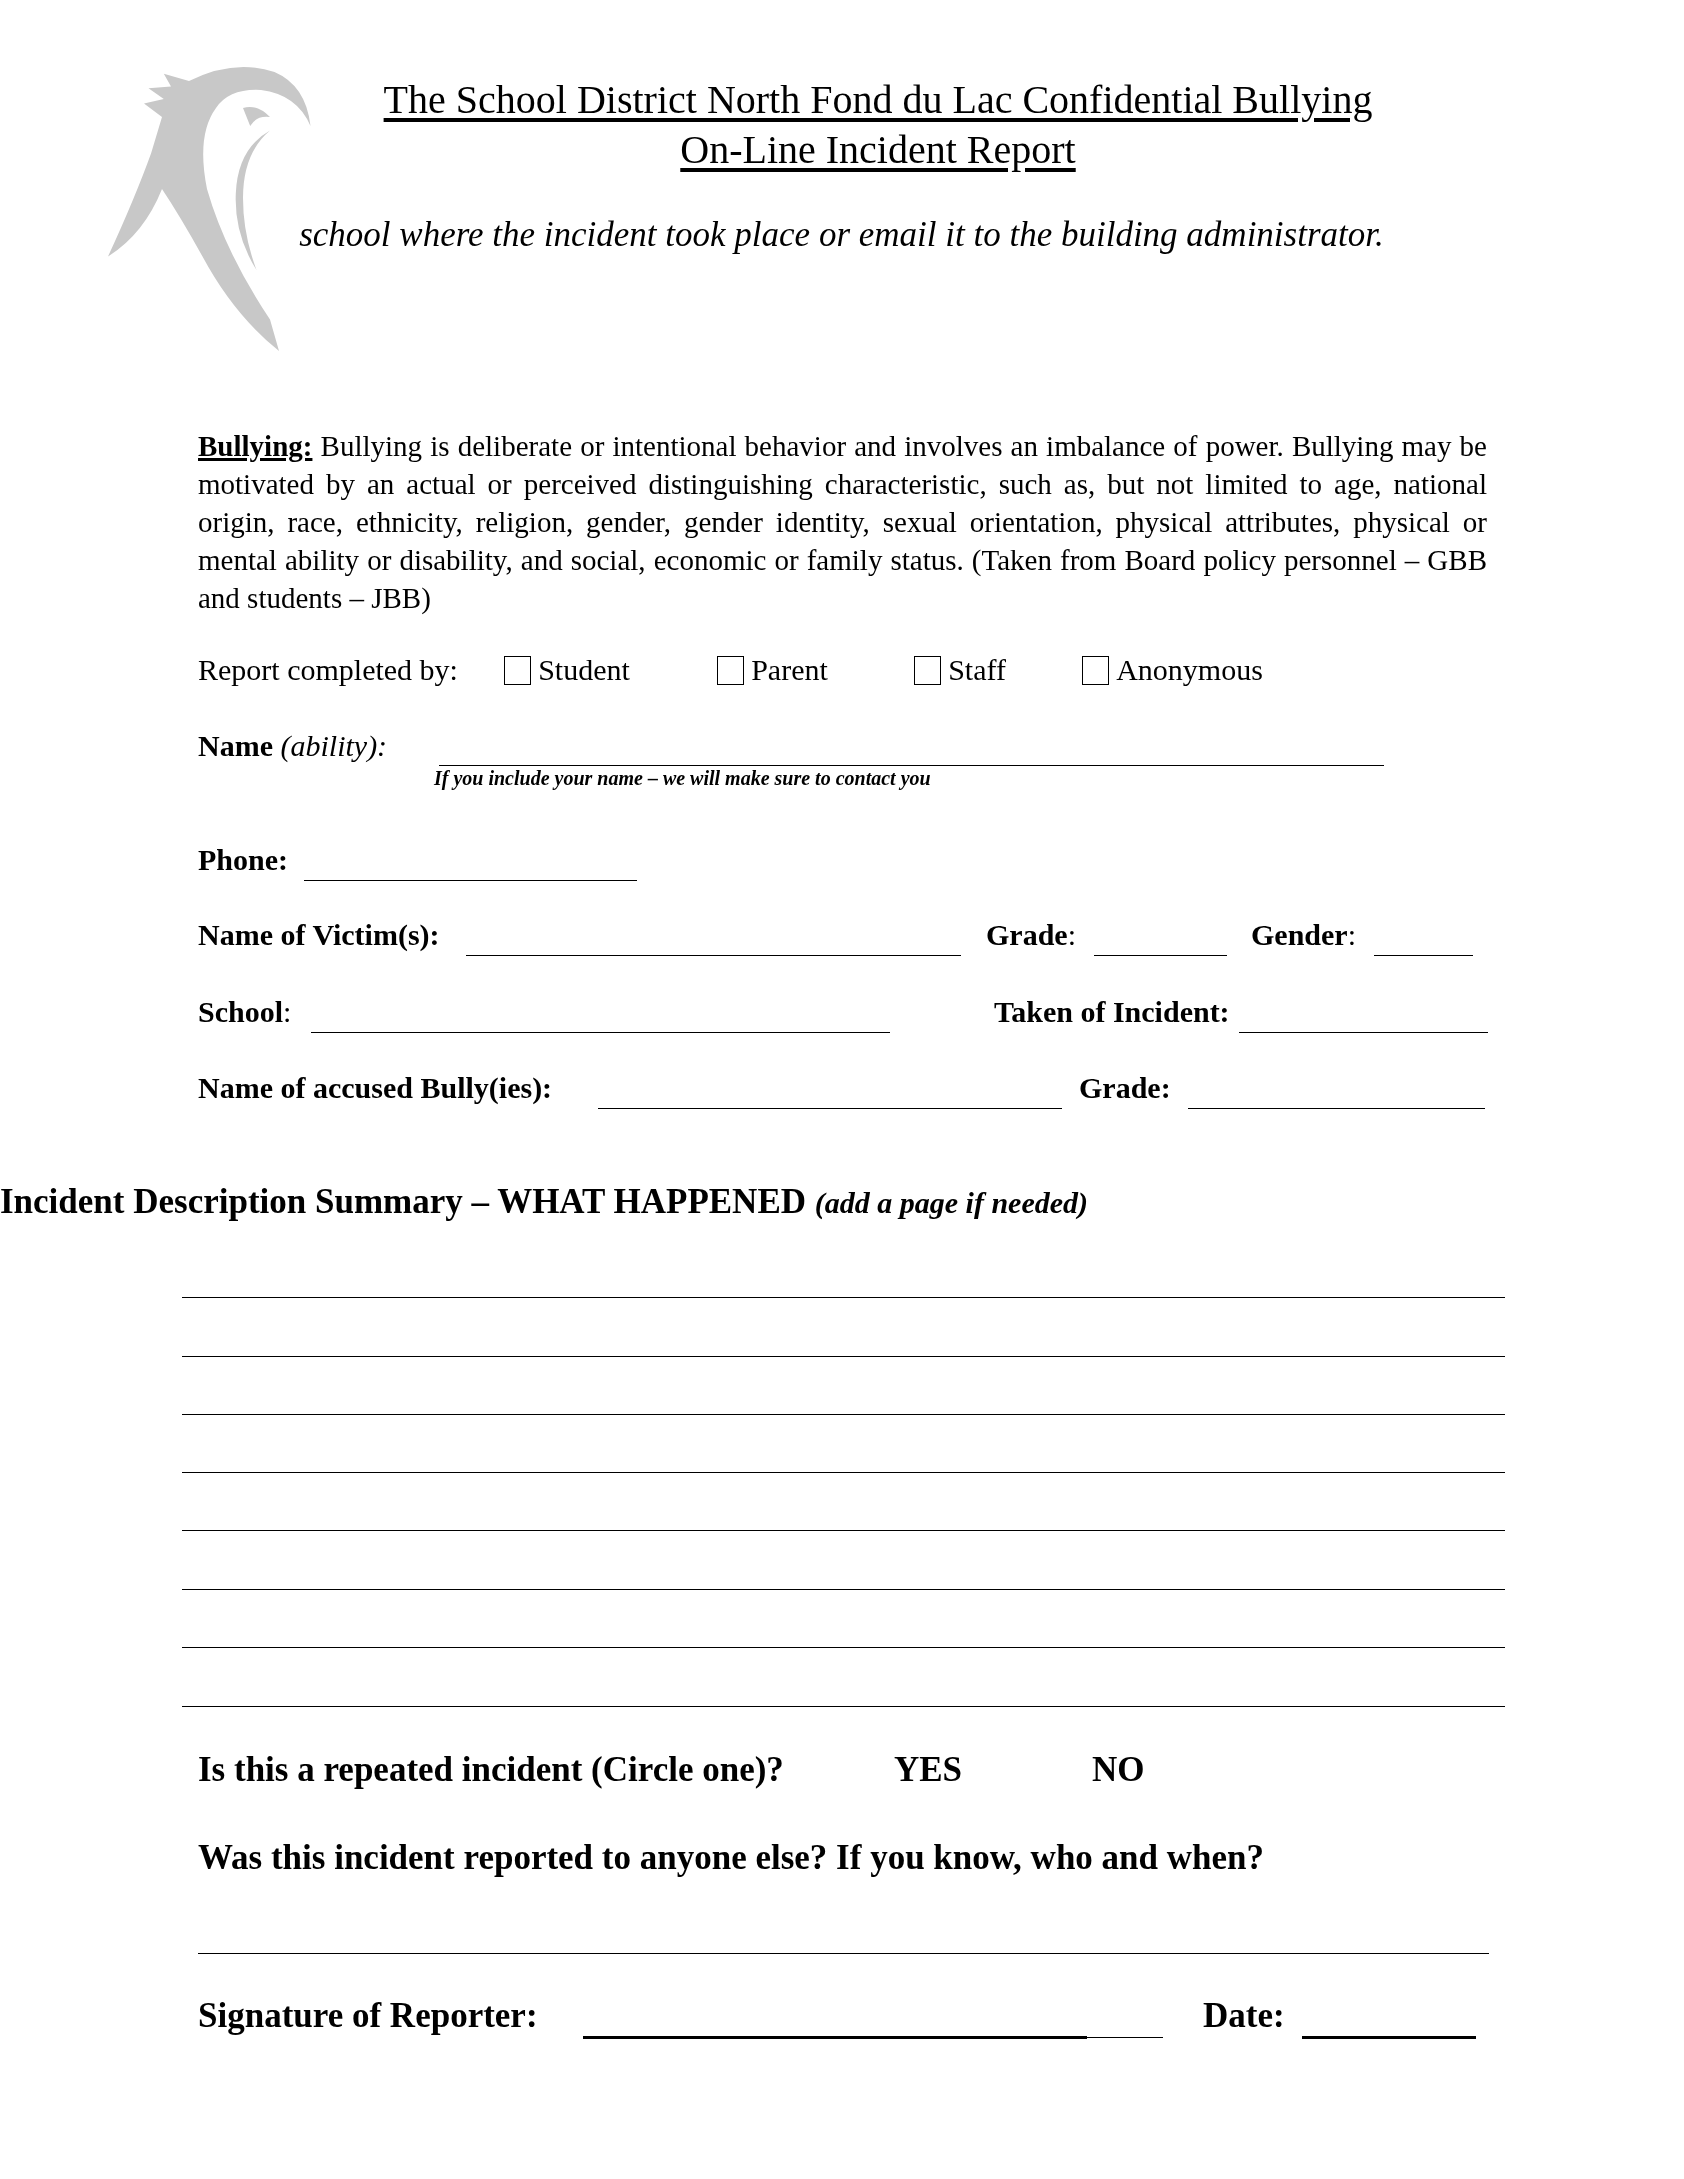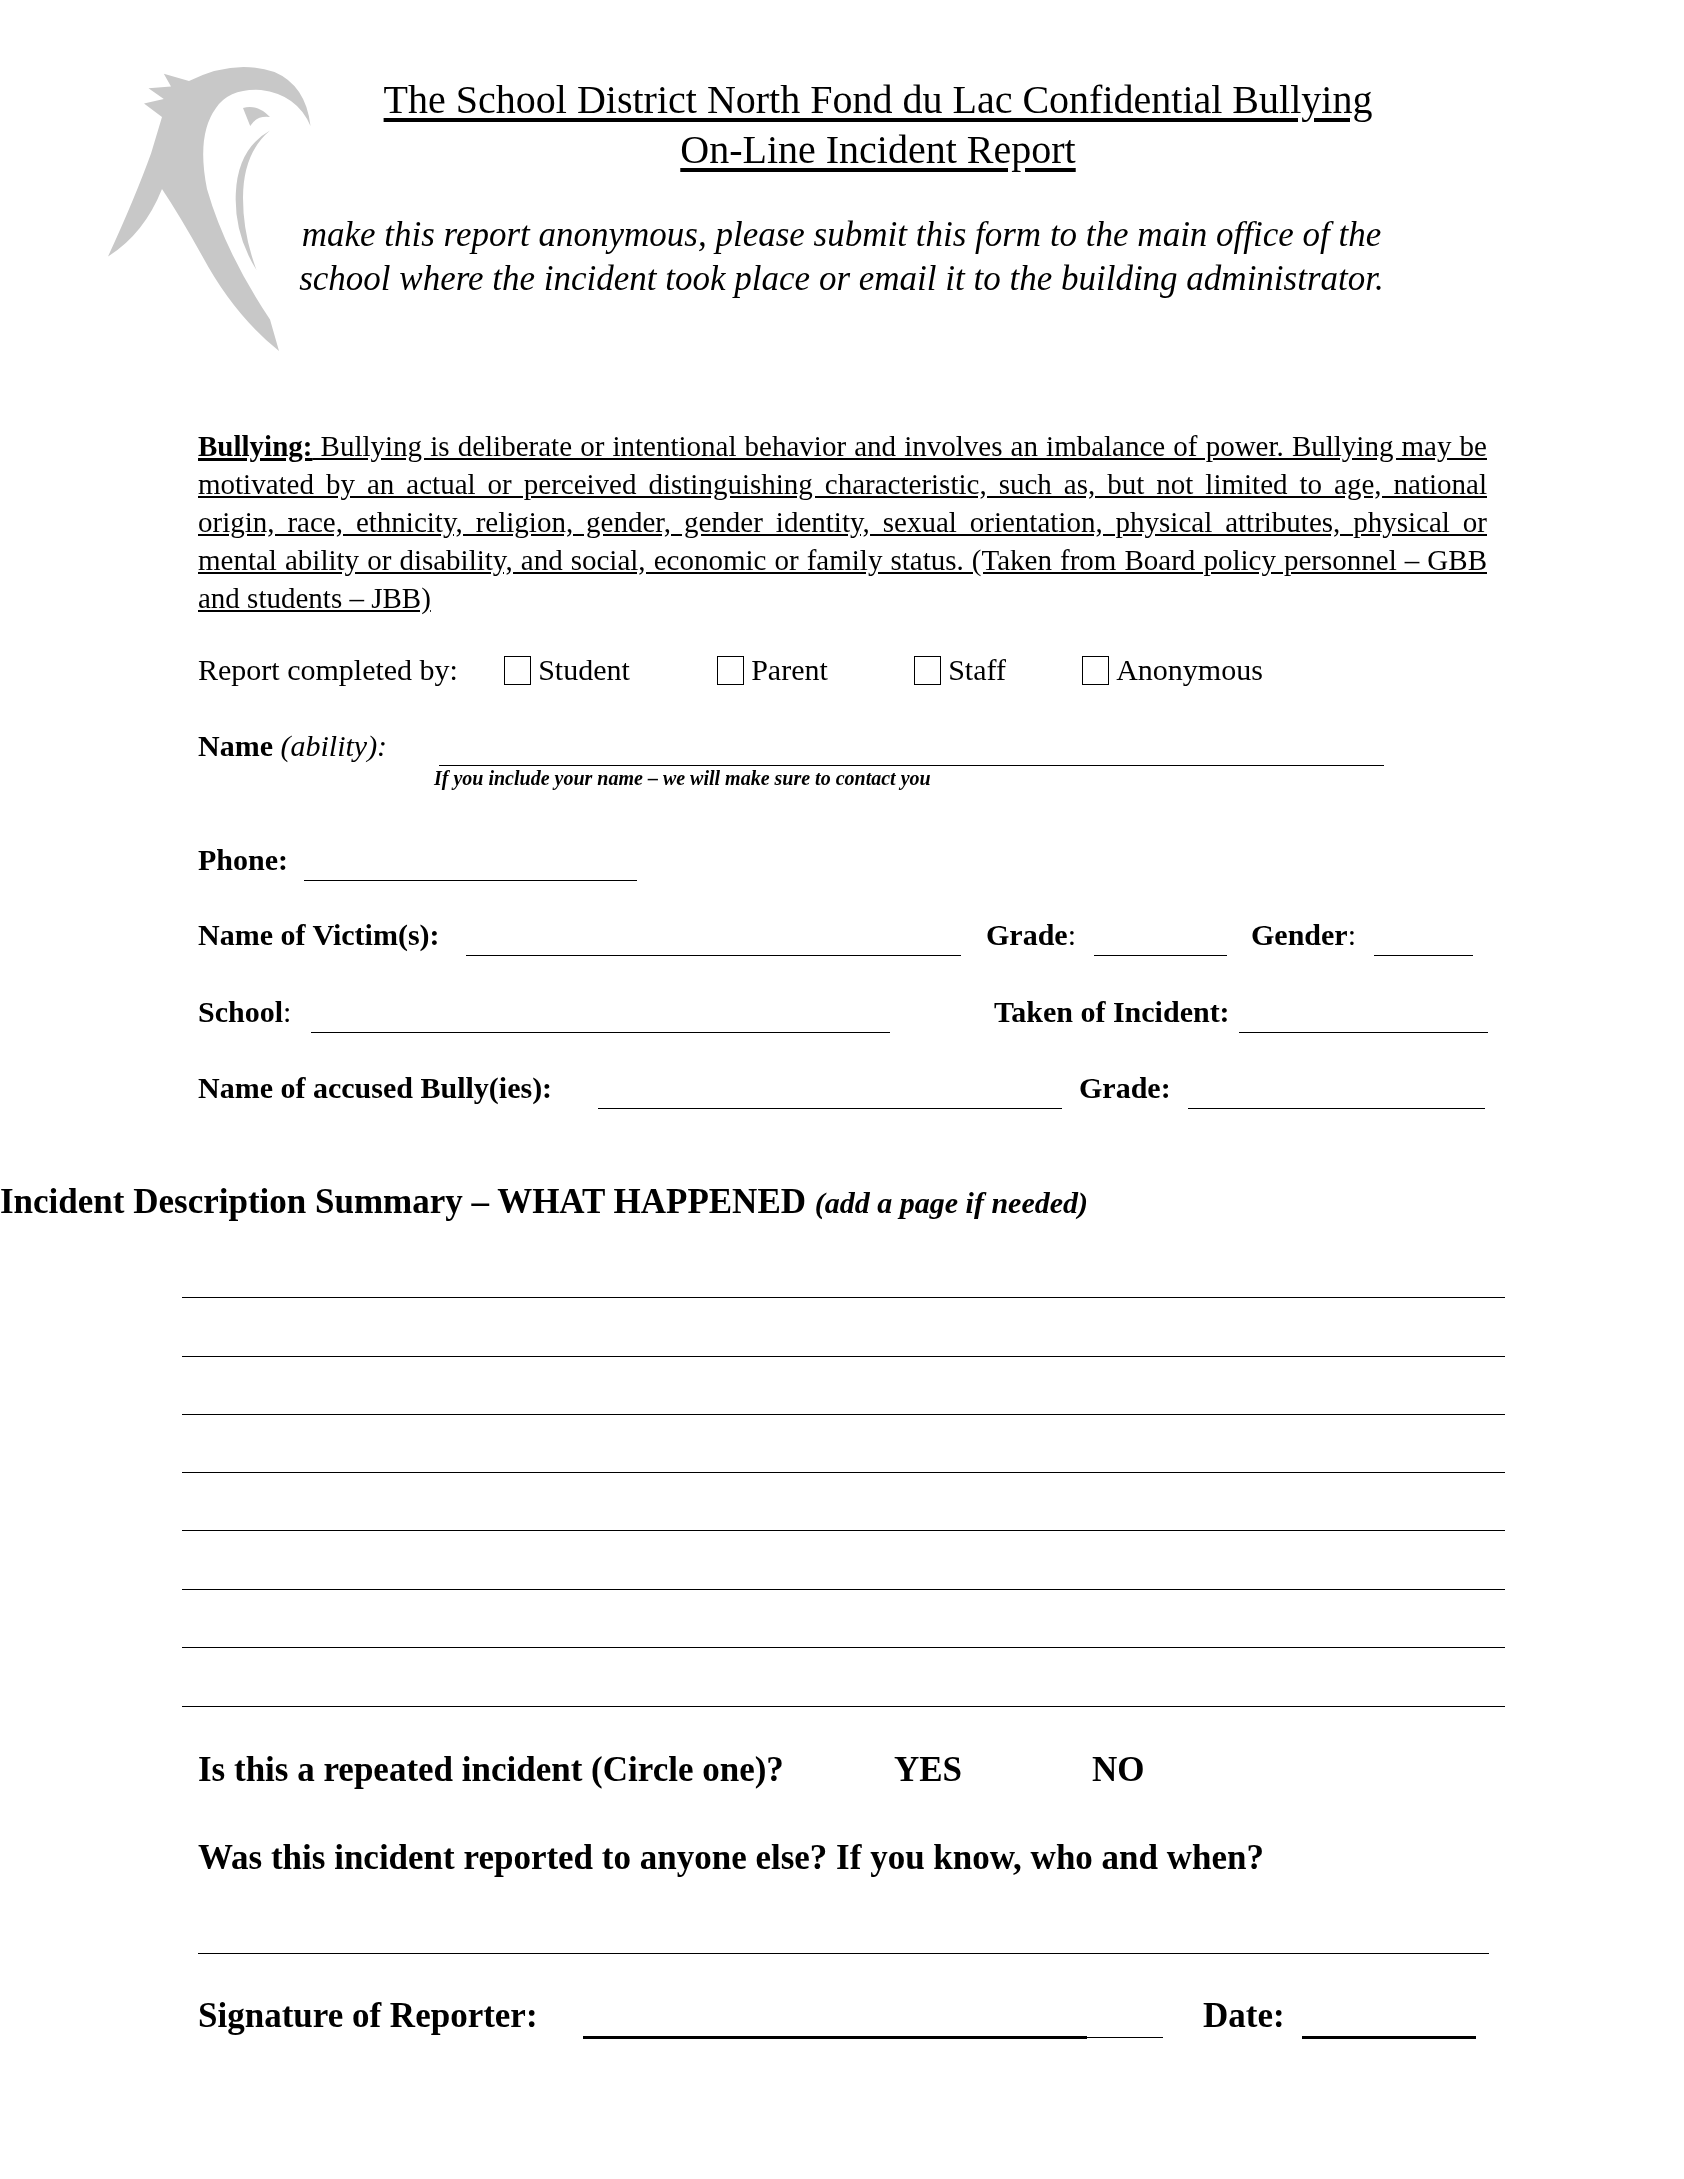--- a/index.html
+++ b/index.html
@@ -1,21 +1,21 @@
 <!DOCTYPE html>
 <html style="font-size:14.4px"><head>
 <meta charset="utf-8">
 <style>
   html, body { margin: 0; padding: 0; background: #ffffff; }
   body { width: 1684px; height: 2179px; position: relative; overflow: hidden; font-family: "Liberation Serif", "DejaVu Serif", serif; color: #000; }
   .abs { position: absolute; }
   .logo { left: 108px; top: 54px; width: 243px; height: 306px; }
   .title { left: 0; width: 1684px; text-align: center; font-weight: normal; font-size: 40px; text-decoration: underline; text-decoration-thickness: 3.6px; text-underline-offset: 5.4px; white-space: nowrap; margin-left: 36px; }
   .intro { left: 180px; width: 1323px; text-align: center; font-style: italic; font-size: 35px; line-height: 44px; }
-  .defn { left: 198px; width: 1289px; font-size: 29px; line-height: 38px; text-align: justify; text-decoration: underline; }
+  .defn { left: 198px; width: 1289px; font-size: 29px; line-height: 38px; text-align: justify; }
   .defn b { text-decoration: underline; text-decoration-thickness: 2.7px; }
   .row { left: 198px; font-size: 30px; white-space: nowrap; }
   .lbl-b { font-weight: bold; }
   .chk { display: inline-block; width: 27px; height: 29px; border: 1.8px solid #000; vertical-align: -4.5px; margin-right: 7.2px; box-sizing: border-box; }
   .optlab { display: inline-block; }
   .uline { position: absolute; height: 0; border-top: 1.8px solid #000; }
   .hint { font-style: italic; font-weight: bold; font-size: 20px; white-space: nowrap; }
   .heading { left: 0; width: 1684px; font-weight: bold; font-size: 35px; white-space: nowrap; }
   .heading i { font-size: 30px; }
   .desc-line { position: absolute; left: 182px; width: 1323px; border-top: 1.8px solid #000; height: 0; }
@@ -30,21 +30,20 @@
     <path d="M60 70 L40 55 L62 50 L45 38 L70 36 L62 22 L90 30 Q140 5 185 20 Q220 35 225 80 Q210 45 170 40 Q135 38 120 60 Q98 90 110 150 Q130 220 180 295 L190 330 Q140 290 105 225 Q80 180 60 150 Q40 200 0 225 Q30 160 48 110 Z"></path>
     <path d="M150 60 Q165 55 180 70 Q165 68 158 80 Z"></path>
     <path d="M180 85 Q150 110 150 160 Q150 200 165 240 Q140 200 142 155 Q144 105 180 85 Z"></path>
   </g>
 </svg>
 
 <div class="abs title" style="top:76px">The School District North Fond du Lac Confidential Bullying</div>
 <div class="abs title" style="top:126px">On-Line Incident Report</div>
 
 <div class="abs intro" style="top:213px">
-  <div>make this report anonymous, please submit this form to the main office of the</div>
   <div>school where the incident took place or email it to the building administrator.</div>
 </div>
 
 <div class="abs defn" style="top:427px"><b>Bullying:</b><span> Bullying is deliberate or intentional behavior and involves an imbalance of power. Bullying may be motivated by an actual or perceived distinguishing characteristic, such as, but not limited to age, national origin, race, ethnicity, religion, gender, gender identity, sexual orientation, physical attributes, physical or mental ability or disability, and social, economic or family status. (Taken from Board policy personnel – GBB and students – JBB)</span></div>
 
 <div class="abs row" style="top:653px">
   <span>Report completed by:</span>
 </div>
 <div class="abs row" style="top:653px; left:504px"><span class="chk"></span><span class="optlab">Student</span></div>
 <div class="abs row" style="top:653px; left:717px"><span class="chk"></span><span class="optlab">Parent</span></div>

